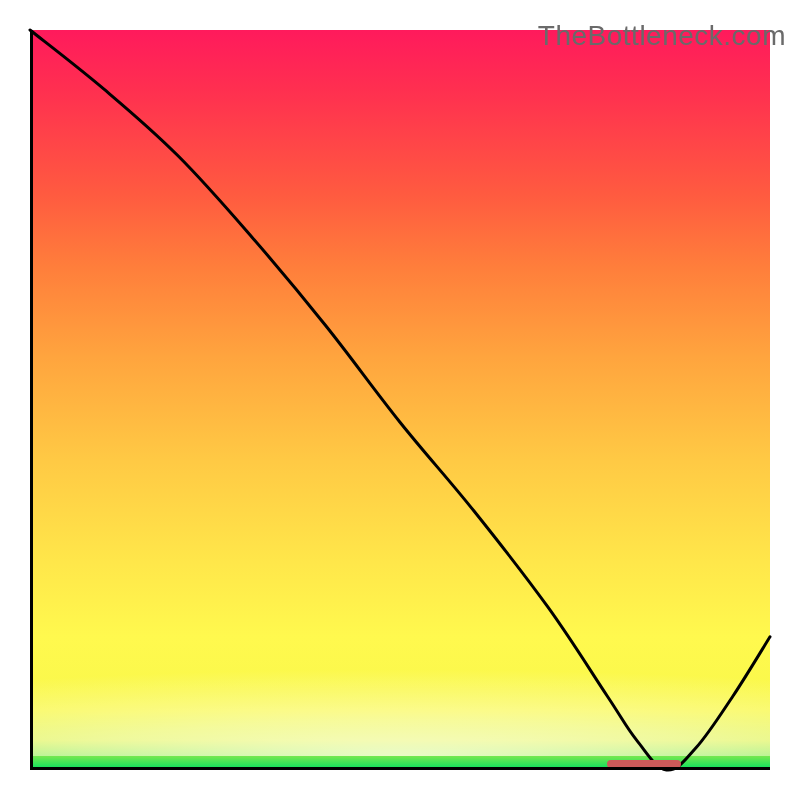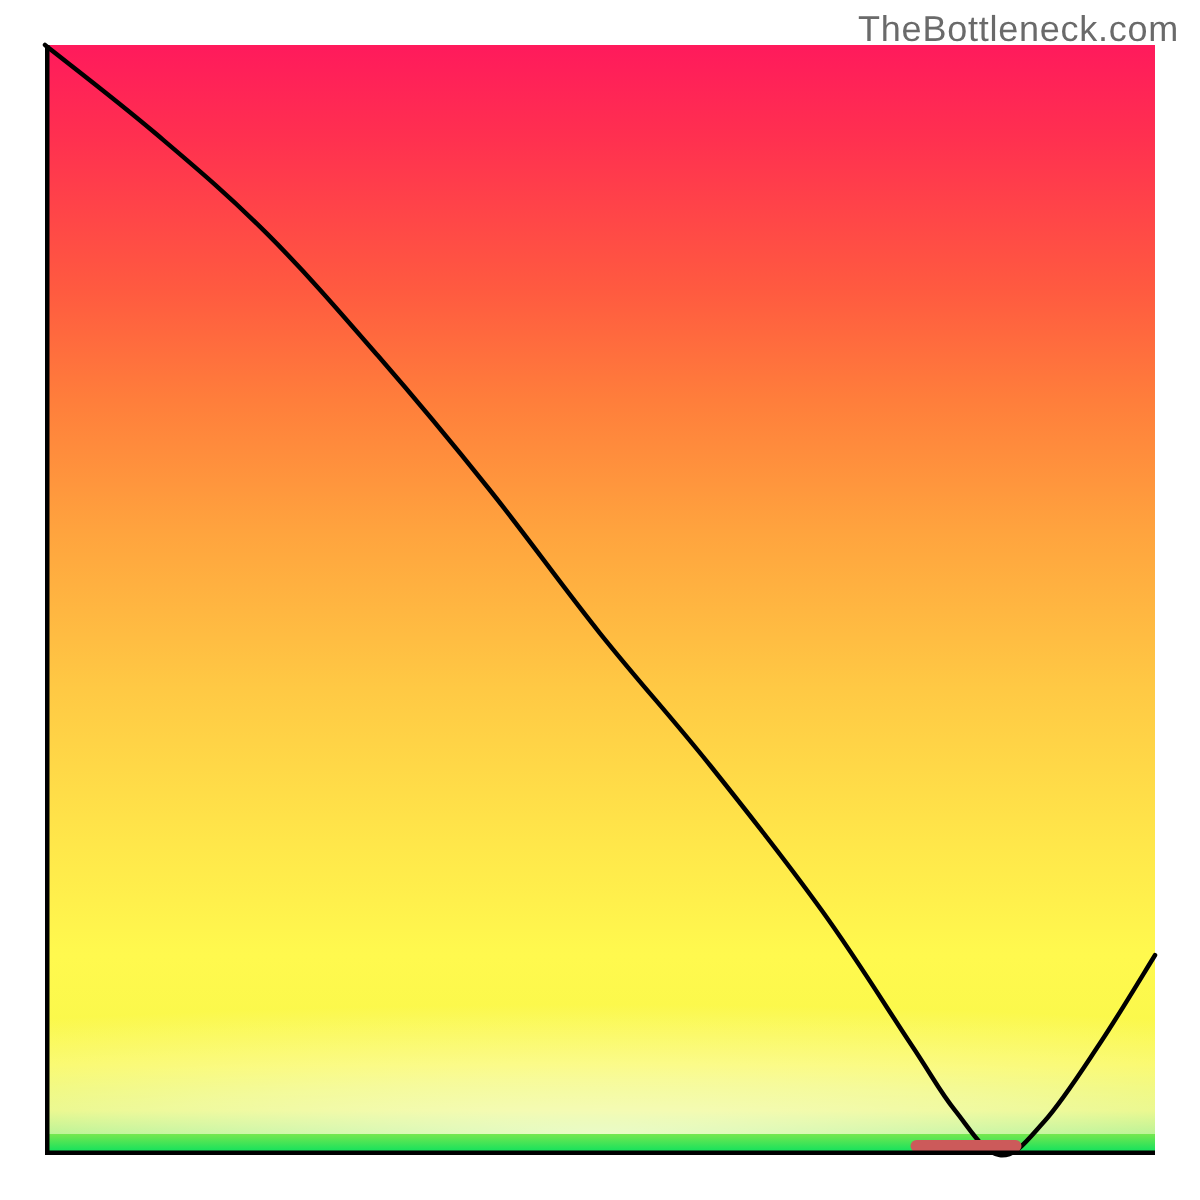--- a/index.html
+++ b/index.html
@@ -4,24 +4,24 @@
 <style>
   * { margin: 0; padding: 0; box-sizing: border-box; }
   html, body { width: 800px; height: 800px; overflow: hidden; background: #fff; }
   .chart-wrapper {
     position: relative;
     width: 800px;
     height: 800px;
   }
   .watermark {
     position: absolute;
-    top: 6px;
+    top: 20px;
     right: 14px;
     font-family: Arial, Helvetica, sans-serif;
-    font-size: 24px;
+    font-size: 28px;
     color: #6a6a6a;
     letter-spacing: 0.5px;
     z-index: 10;
   }
   .plot-area {
     position: absolute;
     left: 30px;
     top: 30px;
     width: 740px;
     height: 740px;

